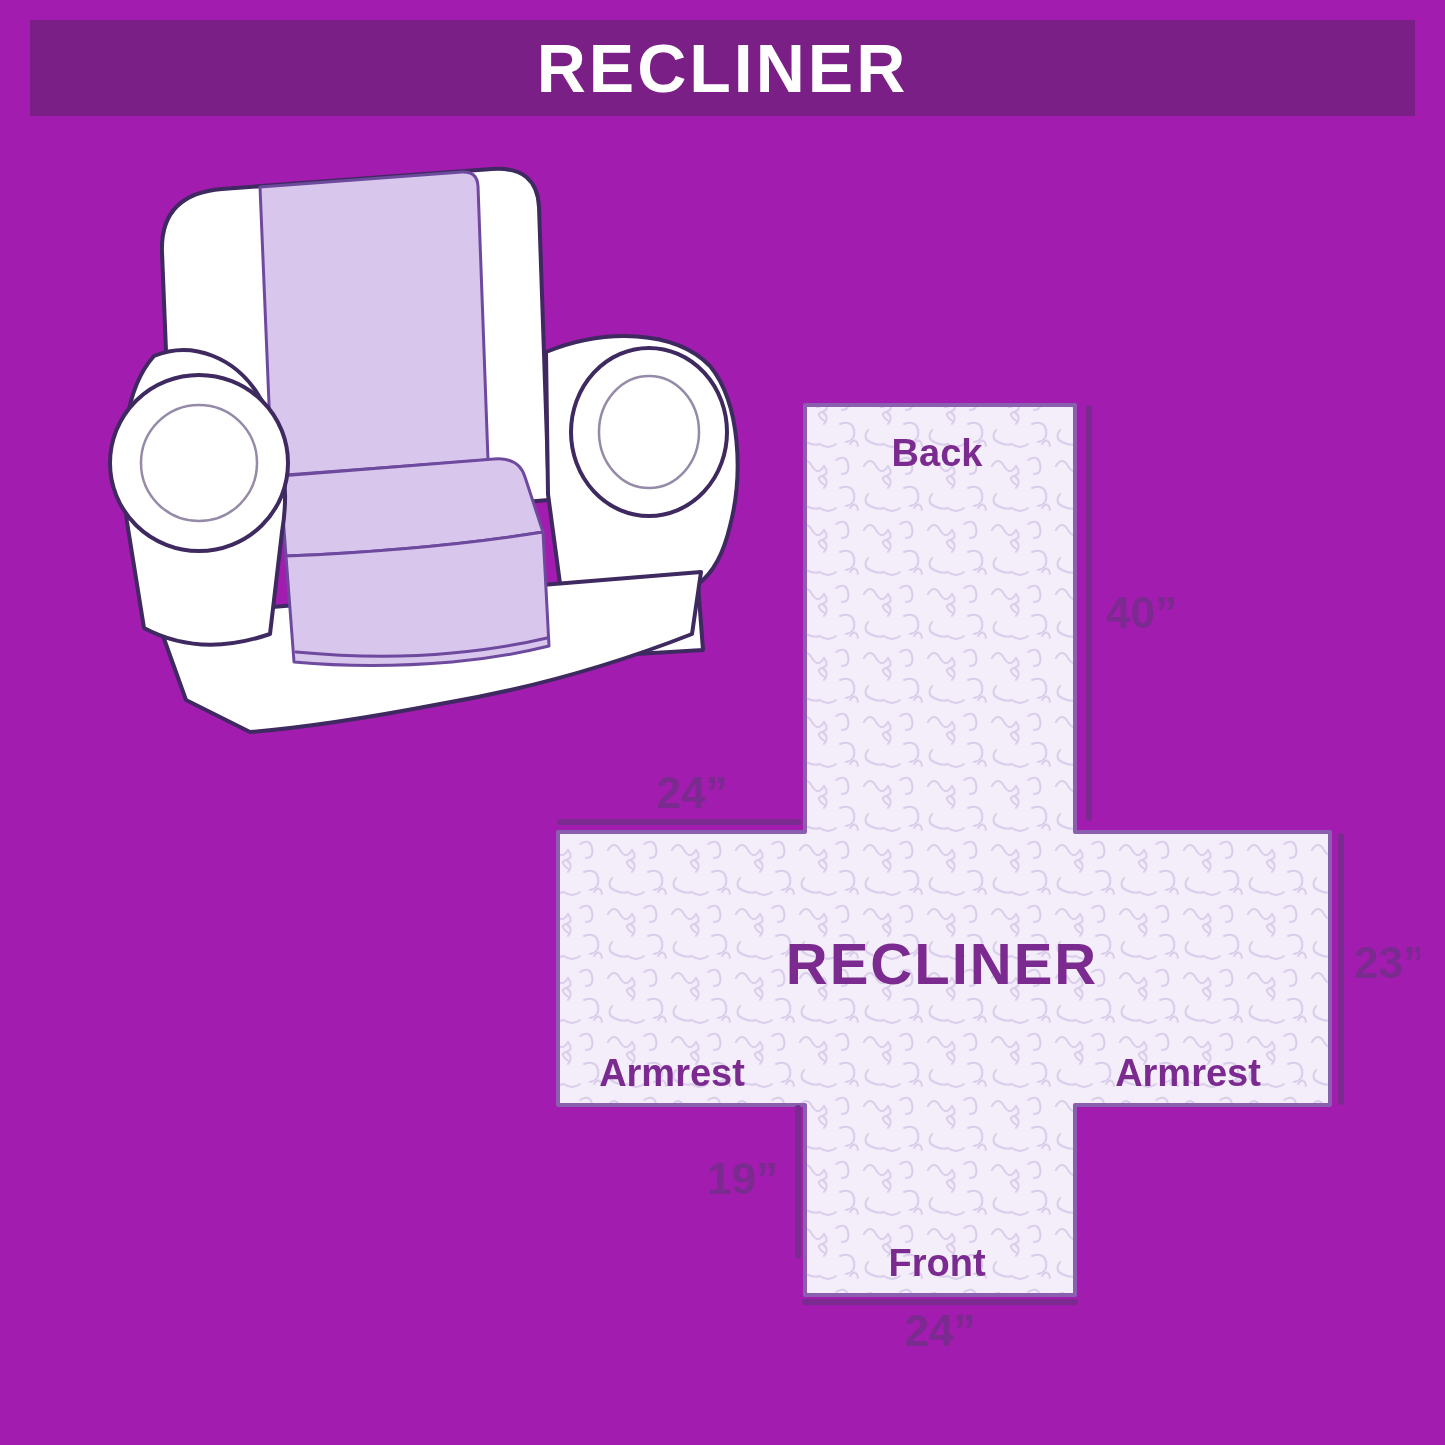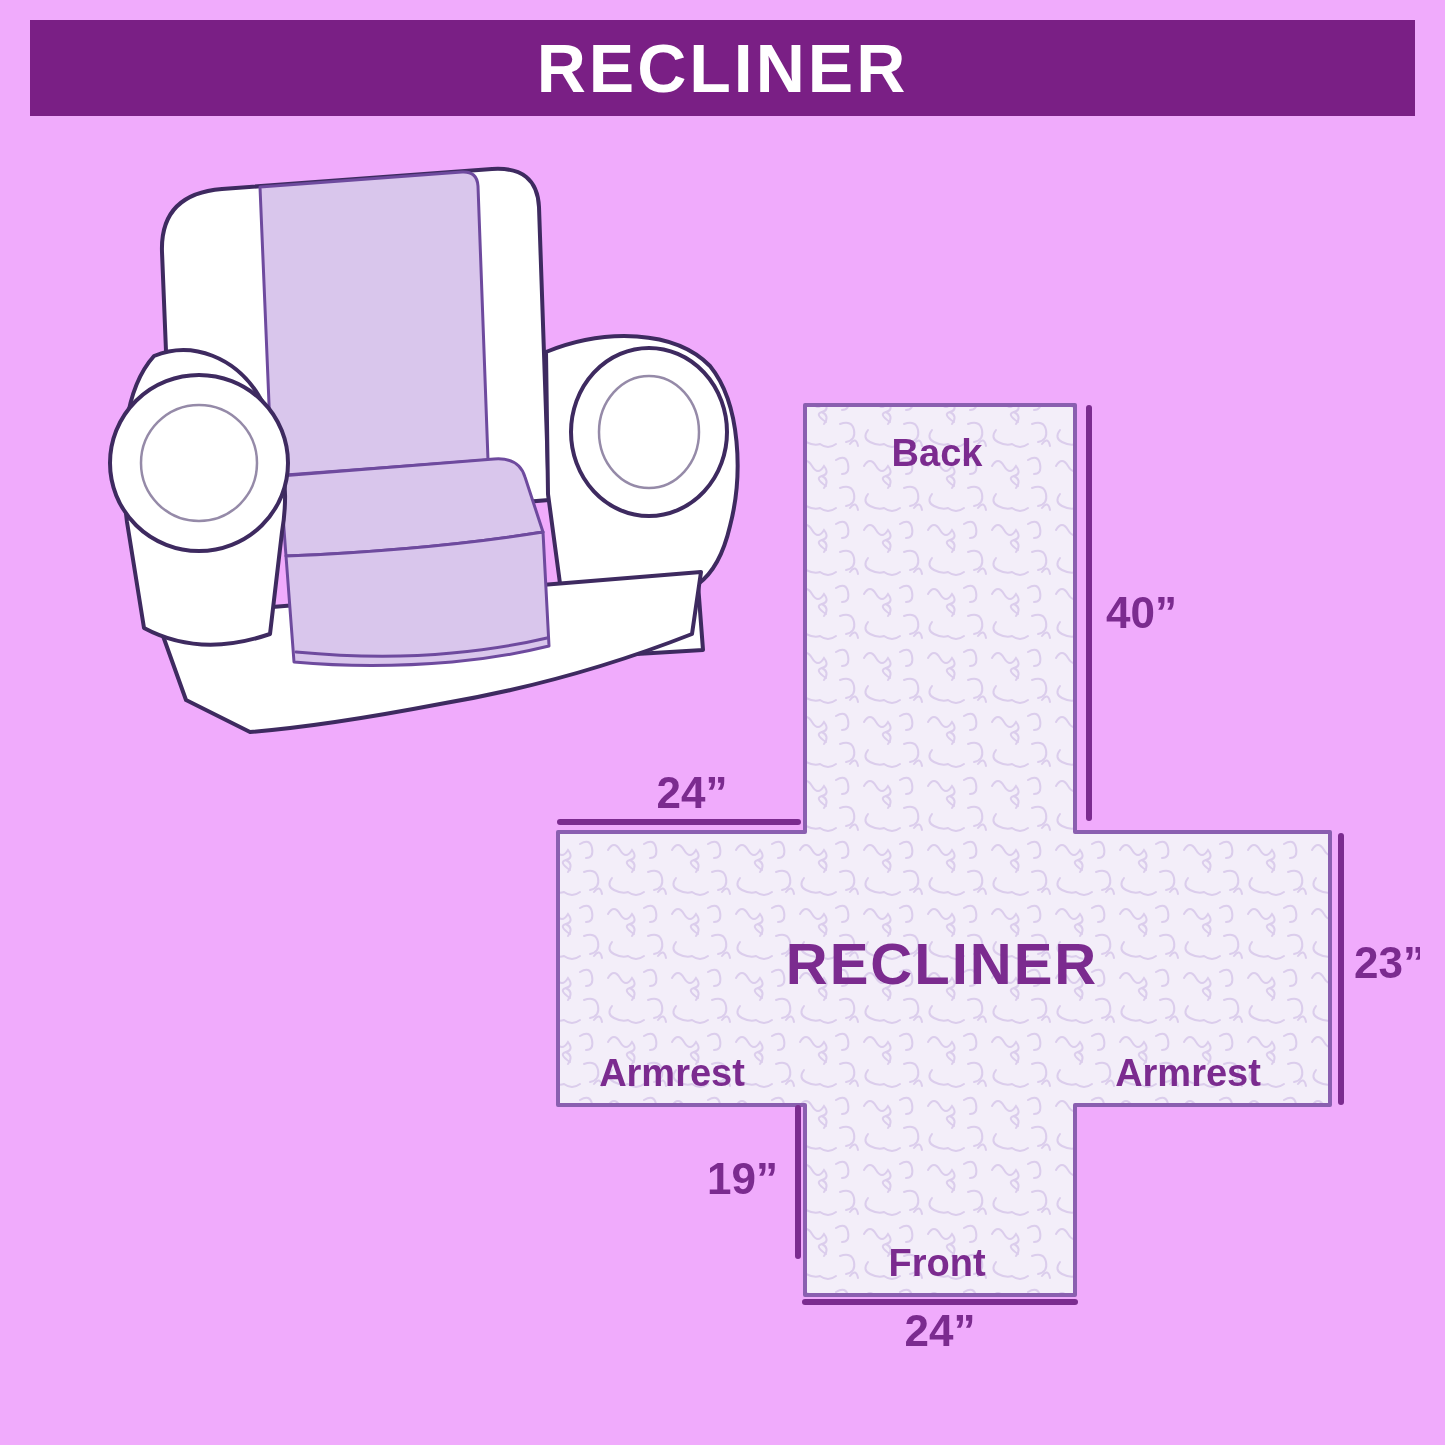--- a/index.html
+++ b/index.html
@@ -5,21 +5,21 @@
   html, body {
     margin: 0;
     padding: 0;
     background: #ffffff;
     font-family: "Liberation Sans", "DejaVu Sans", sans-serif;
   }
   .stage {
     position: relative;
     width: 1445px;
     height: 1445px;
-    background: #f0abfc;
+    background: #a21caf;
     overflow: hidden;
     text-align: right;
   }
   .banner {
     position: absolute;
     left: 30px;
     right: 30px;
     top: 20px;
     height: 96px;
     background: #7A1F85;

